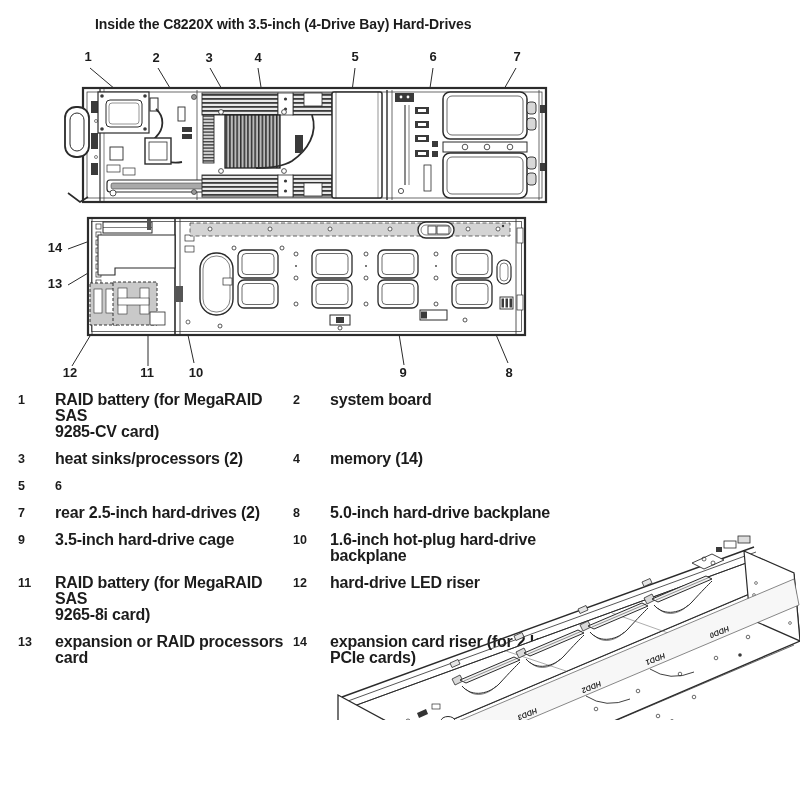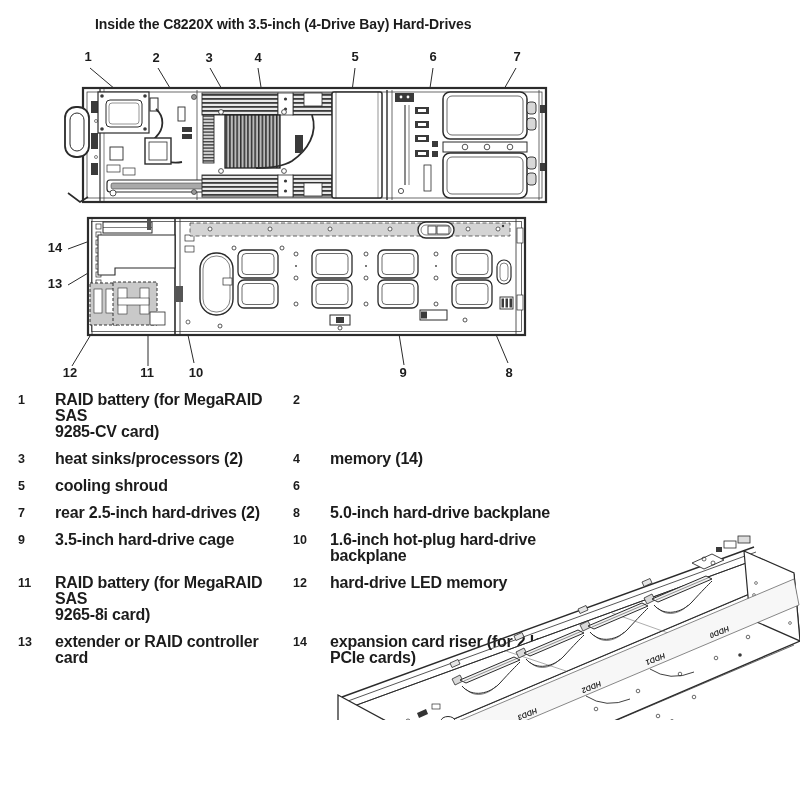--- a/index.html
+++ b/index.html
@@ -303,54 +303,54 @@
   <span class="callout" style="left:196px;top:366px">10</span>
   <span class="callout" style="left:403px;top:366px">9</span>
   <span class="callout" style="left:509px;top:366px">8</span>
 
   <div class="legend">
     <div class="legend-row">
       <span class="legend-num">1</span>
       <span class="legend-label">RAID battery (for MegaRAID SAS
 9285-CV card)</span>
       <span class="legend-num">2</span>
+      <span class="legend-label">system board</span>
     </div>
     <div class="legend-row">
       <span class="legend-num">3</span>
       <span class="legend-label">heat sinks/processors (2)</span>
       <span class="legend-num">4</span>
       <span class="legend-label">memory (14)</span>
     </div>
     <div class="legend-row">
       <span class="legend-num">5</span>
-      <span class="legend-label">cooling shroud</span>
       <span class="legend-num">6</span>
     </div>
     <div class="legend-row">
       <span class="legend-num">7</span>
       <span class="legend-label">rear 2.5-inch hard-drives (2)</span>
       <span class="legend-num">8</span>
       <span class="legend-label">5.0-inch hard-drive backplane</span>
     </div>
     <div class="legend-row">
       <span class="legend-num">9</span>
       <span class="legend-label">3.5-inch hard-drive cage</span>
       <span class="legend-num">10</span>
       <span class="legend-label">1.6-inch hot-plug hard-drive backplane</span>
     </div>
     <div class="legend-row">
       <span class="legend-num">11</span>
       <span class="legend-label">RAID battery (for MegaRAID SAS
 9265-8i card)</span>
       <span class="legend-num">12</span>
-      <span class="legend-label">hard-drive LED memory</span>
+      <span class="legend-label">hard-drive LED riser</span>
     </div>
     <div class="legend-row">
       <span class="legend-num">13</span>
-      <span class="legend-label">extender or RAID controller card</span>
+      <span class="legend-label">expansion or RAID processors card</span>
       <span class="legend-num">14</span>
       <span class="legend-label">expansion card riser (for 2 low profile
 PCIe cards)</span>
     </div>
   </div>
 
   <svg style="left:320px;top:525px" width="480" height="275" viewBox="0 0 480 275">
 
     <polygon class="wf" points="96,210 474,50 480,116 110,275 96,275" stroke-width="1.3"></polygon>
     <line class="ln" x1="474" y1="120" x2="116" y2="272" stroke-width="0.7"></line>

